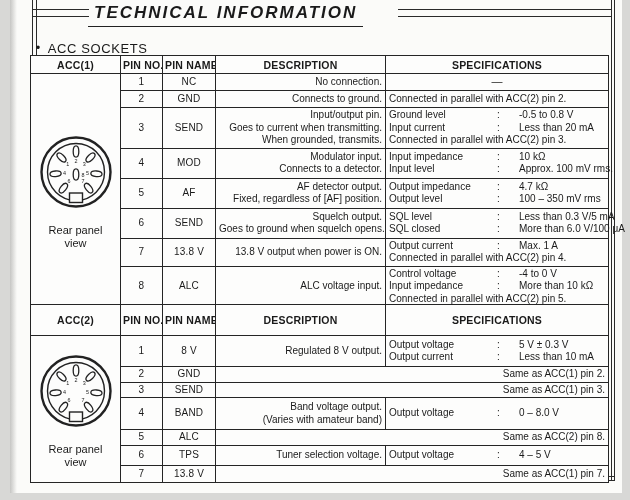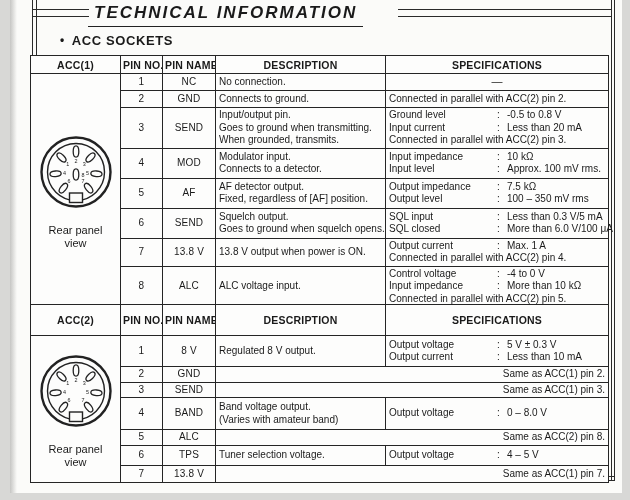--- a/index.html
+++ b/index.html
@@ -26,46 +26,46 @@
   .title-wrap{
     position:absolute;left:88px;top:3px;
     font-family:"Liberation Sans", sans-serif;
     font-style:italic;font-weight:bold;font-size:17px;letter-spacing:2px;
     padding:0 6px 3px 6px;border-bottom:1.8px solid #222;
     white-space:nowrap;
   }
   .side-rule{position:absolute;top:9px;height:6px;border-top:1.6px solid #2a2a2a;border-bottom:1.6px solid #2a2a2a;}
 
   .section-heading{
-    position:absolute;left:36px;top:33px;
-    font-size:13px;font-weight:bold;letter-spacing:.6px;white-space:nowrap;padding-left:24px;
+    position:absolute;left:36px;top:41px;
+    font-size:13px;font-weight:normal;letter-spacing:.6px;white-space:nowrap;
   }
   .section-heading .bullet{font-size:12px;margin-right:7px;position:relative;top:-1px;}
 
   
   table.acc{
     position:absolute;left:30px;border-collapse:collapse;table-layout:fixed;
     width:578px;background:#fdfdfc;
   }
   table.acc,table.acc td,table.acc th{border:1.4px solid #252525;}
   table.acc th{
     font-size:10.5px;font-weight:bold;padding:1px 2px;text-align:center;
     letter-spacing:.2px;white-space:nowrap;overflow:hidden;margin-left:9px;
   }
   table.acc td{font-size:10px;vertical-align:middle;padding:1px 3px;line-height:1.25;}
   td.cnum,td.cname{text-align:center;font-size:10.5px;letter-spacing:.2px;white-space:nowrap;}
-  td.desc{padding-left:7px;}
+  td.desc{padding-left:7px;text-align:right;}
   td.spec{padding-left:6px;padding-right:3px;}
   td.same-cell{text-align:right;font-size:10px;}
   .tl{white-space:nowrap;}
   .dash{text-align:center;font-size:11px;}
   .pair{display:flex;white-space:nowrap;}
   .pair .lbl{width:108px;flex:none;}
   .pair .col{width:10px;flex:none;text-align:left;}
-  .pair .val{flex:1;}
+  .pair .val{flex:1;margin-left:12px;}
 
   
   td.conn-cell{text-align:center;vertical-align:middle;}
   .conn-caption{
     font-size:11px;line-height:1.2;margin-top:12px;
     width:66px;margin-left:auto;margin-right:auto;text-align:center;
   }
   svg.din{display:block;margin:2px auto 0 auto;}
 </style>
 </head>
@@ -145,21 +145,21 @@
         </td>
     <td class="spec">
           <div class="tl">Connected in parallel with ACC(2) pin 2.</div>
         </td>
   </tr>
   <tr style="height:40px">
     <td class="cnum">3</td>
     <td class="cname">SEND</td>
     <td class="desc">
           <div class="tl">Input/output pin.</div>
-          <div class="tl">Goes to ground when transmitting.</div>
+          <div class="tl">Goes to current when transmitting.</div>
           <div class="tl">When grounded, transmits.</div>
         </td>
     <td class="spec">
           <div class="pair">
             <span class="lbl">Ground level</span>
             <span class="col">:</span>
             <span class="val">-0.5 to 0.8 V</span>
           </div>
           <div class="pair">
             <span class="lbl">Input current</span>
@@ -193,39 +193,39 @@
     <td class="cnum">5</td>
     <td class="cname">AF</td>
     <td class="desc">
           <div class="tl">AF detector output.</div>
           <div class="tl">Fixed, regardless of [AF] position.</div>
         </td>
     <td class="spec">
           <div class="pair">
             <span class="lbl">Output impedance</span>
             <span class="col">:</span>
-            <span class="val">7.5 kΩ</span>
+            <span class="val">4.7 kΩ</span>
           </div>
           <div class="pair">
             <span class="lbl">Output level</span>
             <span class="col">:</span>
             <span class="val">100 – 350 mV rms</span>
           </div>
         </td>
   </tr>
   <tr style="height:30px">
     <td class="cnum">6</td>
     <td class="cname">SEND</td>
     <td class="desc">
           <div class="tl">Squelch output.</div>
           <div class="tl">Goes to ground when squelch opens.</div>
         </td>
     <td class="spec">
           <div class="pair">
-            <span class="lbl">SQL input</span>
+            <span class="lbl">SQL level</span>
             <span class="col">:</span>
             <span class="val">Less than 0.3 V/5 mA</span>
           </div>
           <div class="pair">
             <span class="lbl">SQL closed</span>
             <span class="col">:</span>
             <span class="val">More than 6.0 V/100 μA</span>
           </div>
         </td>
   </tr>

